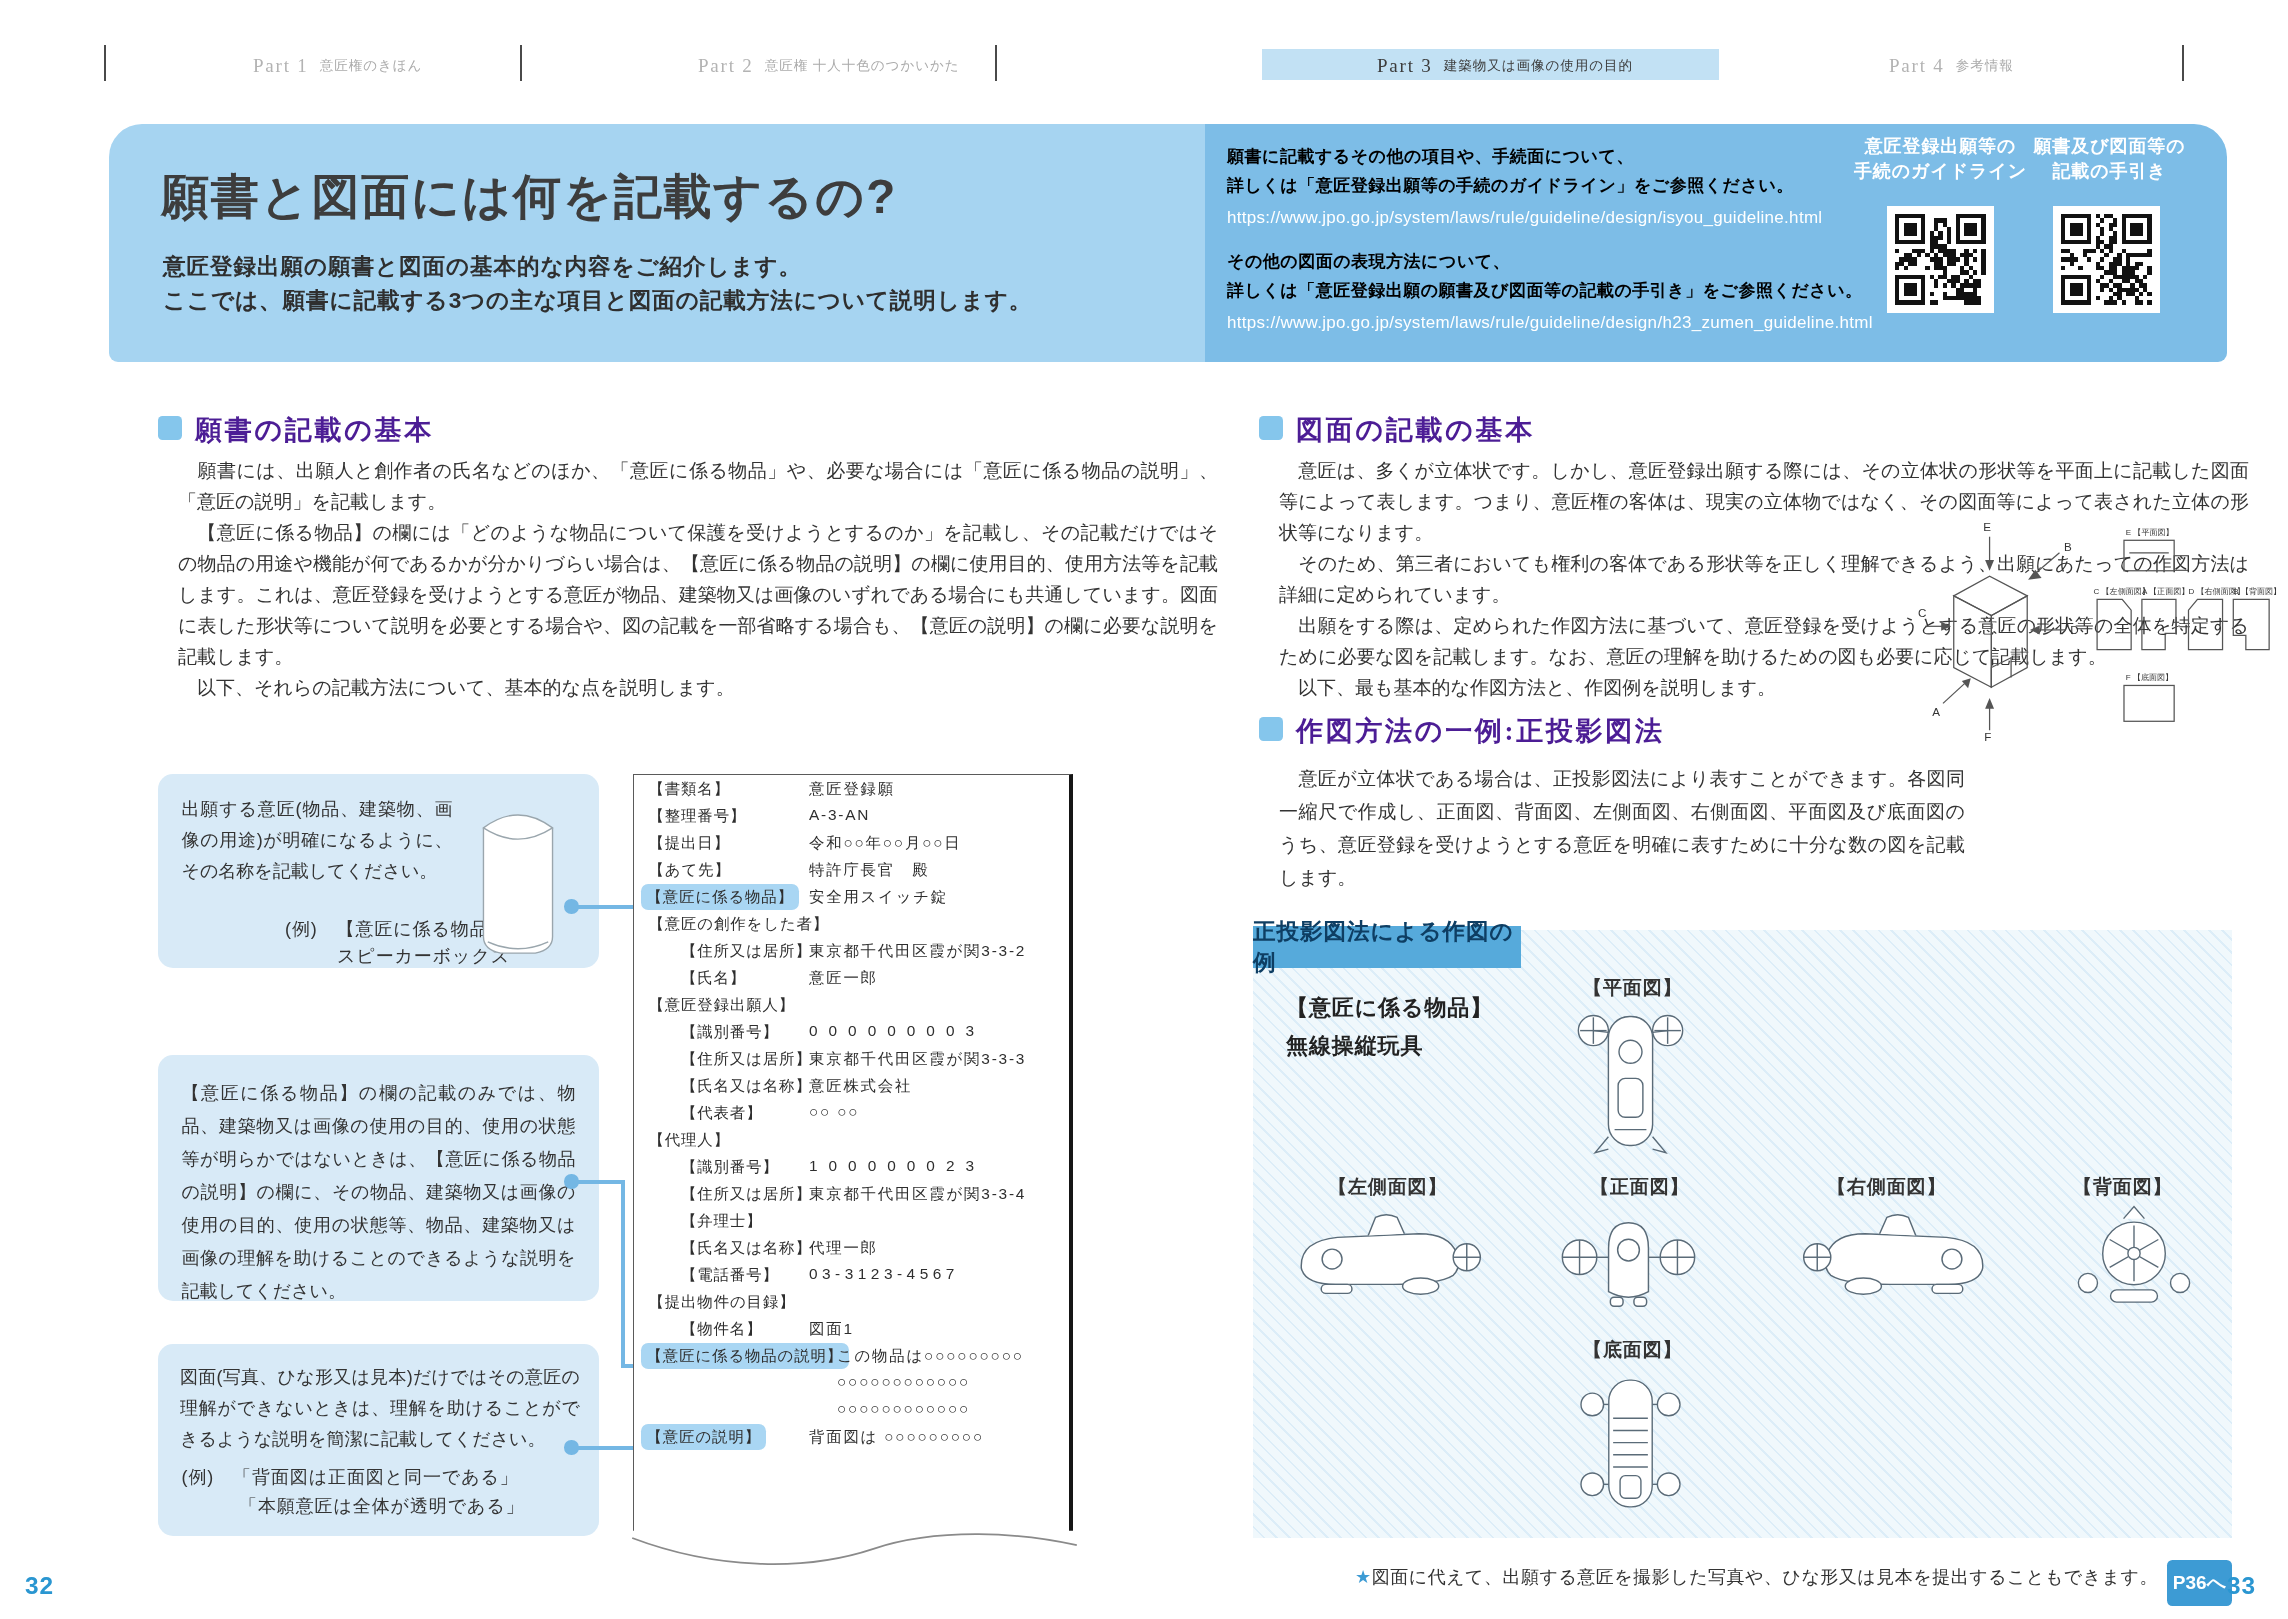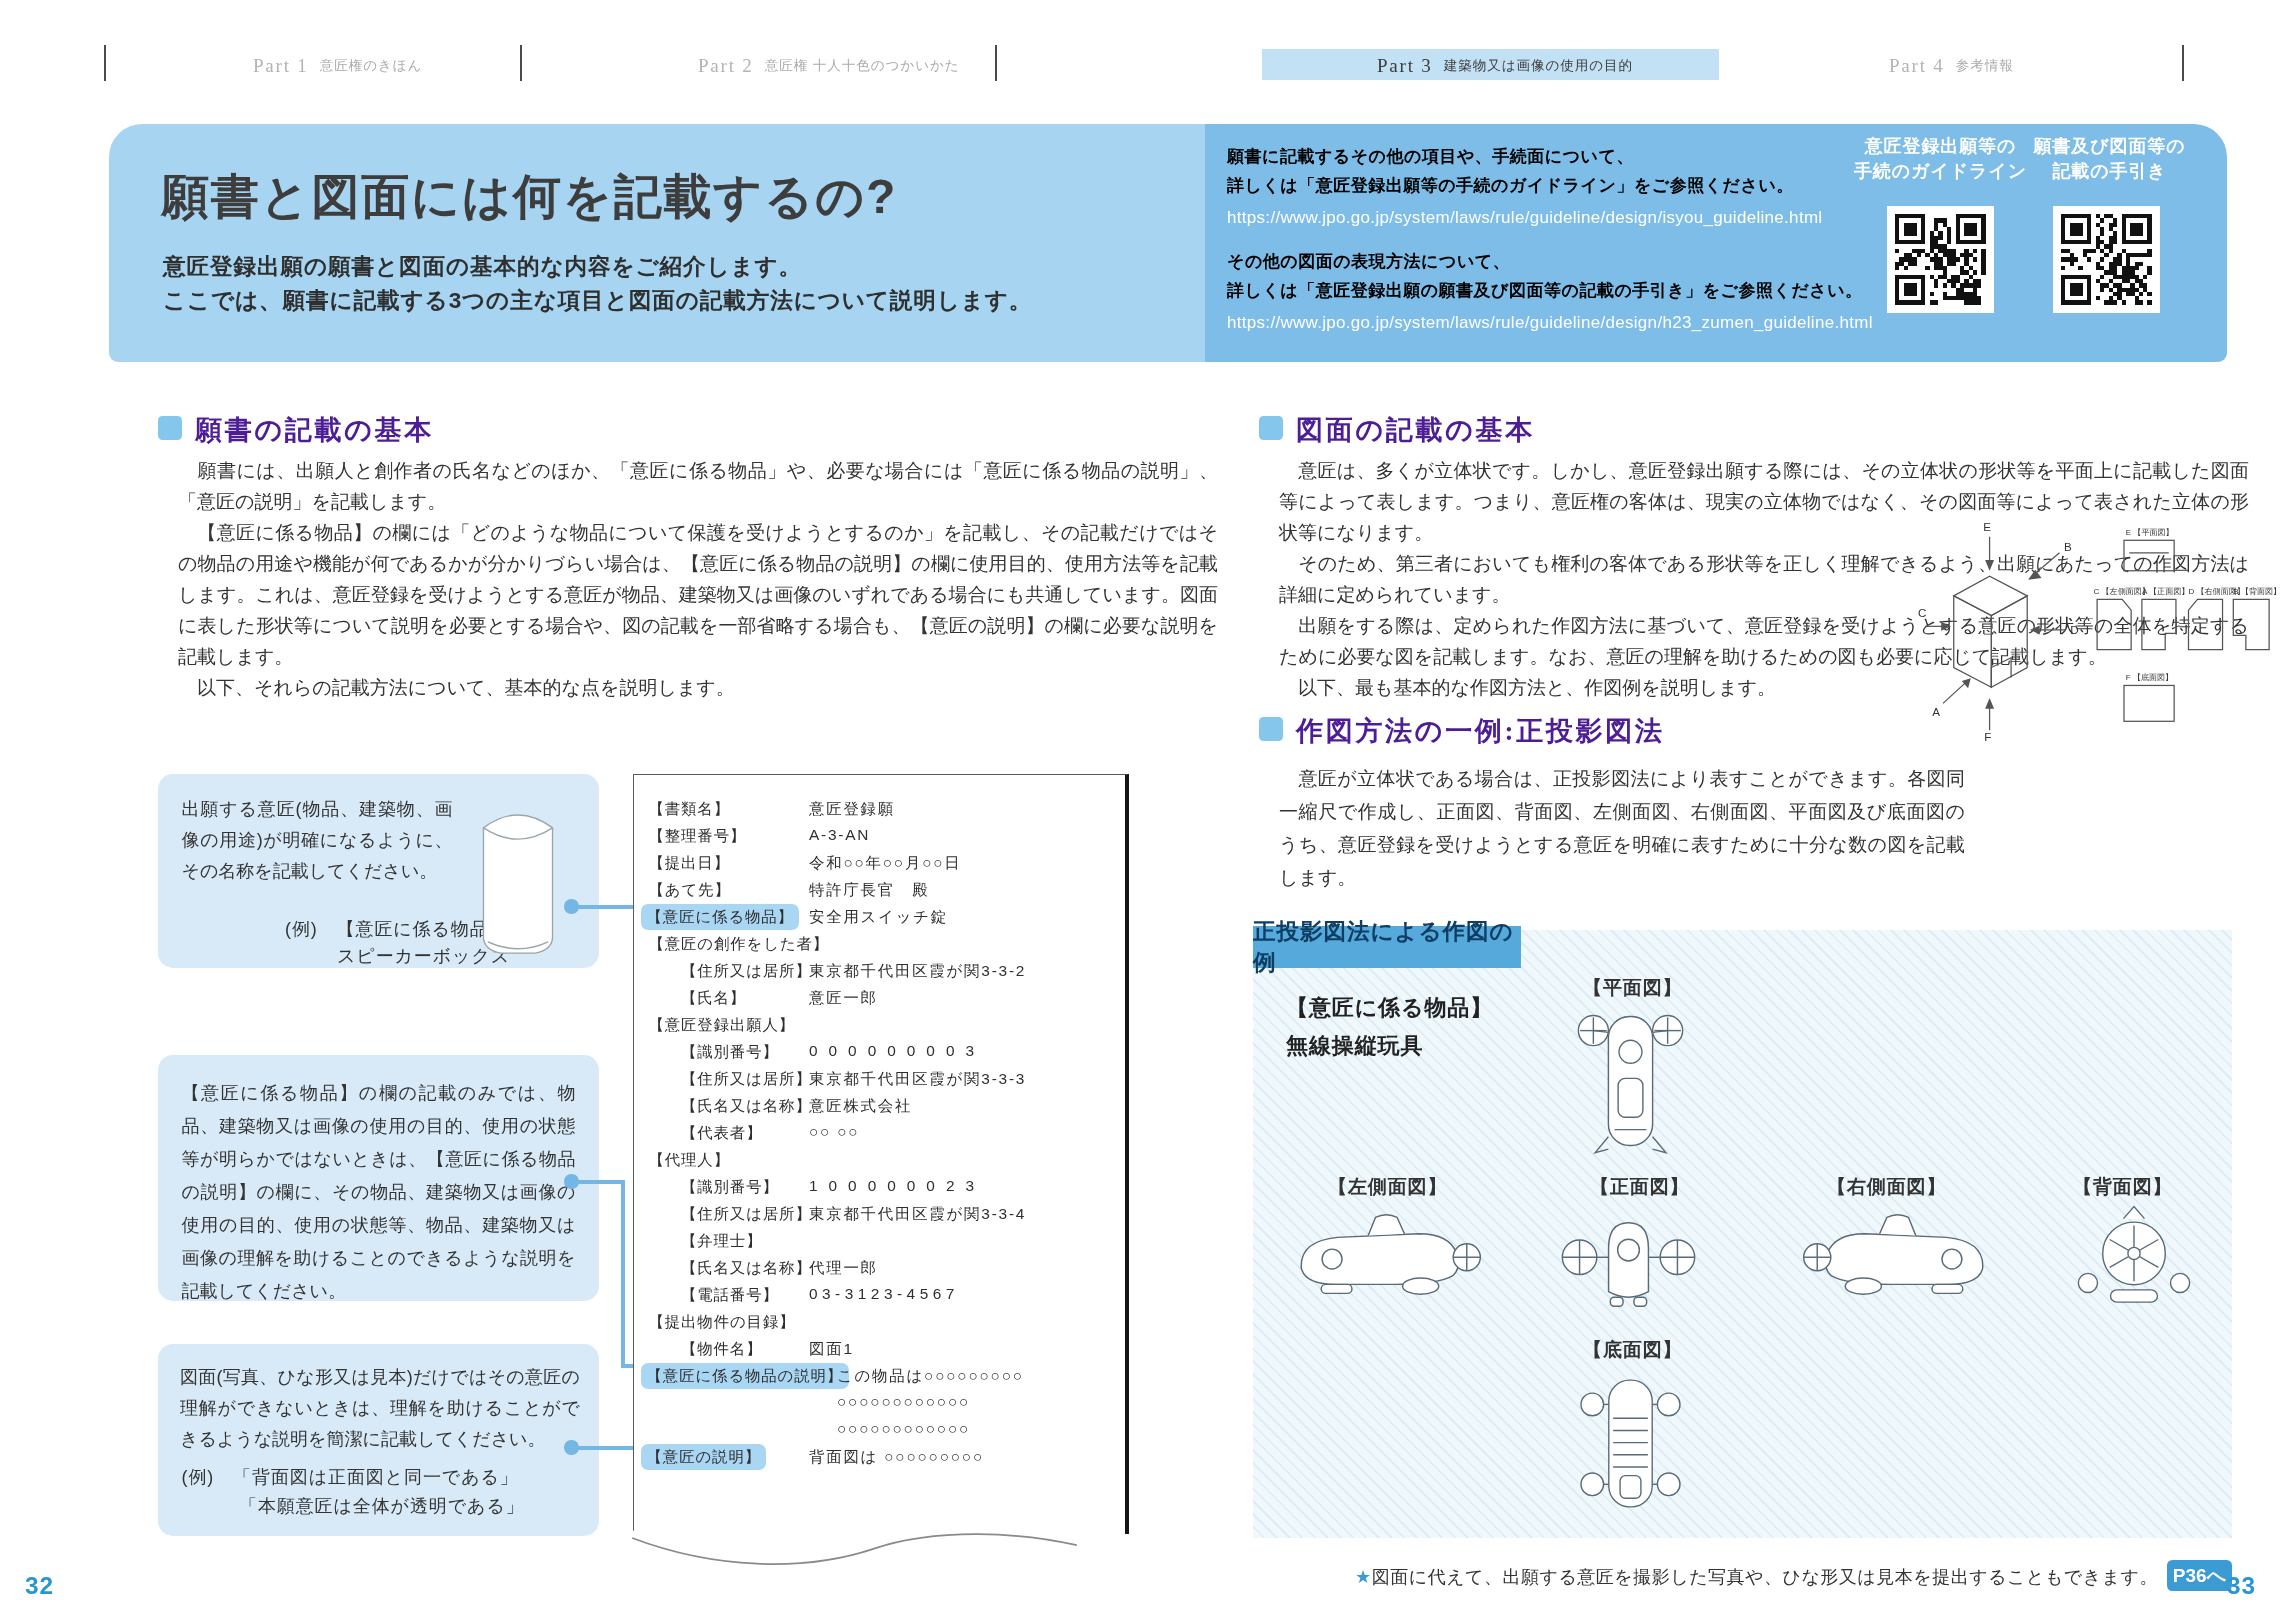--- a/index.html
+++ b/index.html
@@ -37,22 +37,22 @@
   
   .co{position:absolute;left:158px;width:441px;background:#d8eaf7;border-radius:15px;box-sizing:border-box;}
   .cotext{position:absolute;font-size:18px;line-height:31px;color:#333;text-align:justify;}
   .coex{position:absolute;font-size:18px;color:#333;letter-spacing:0.9px;}
 
   
   .dot{position:absolute;width:14.5px;height:14.5px;border-radius:50%;background:#74b7e4;}
   .cline{position:absolute;background:#74b7e4;}
 
   
-  #form{position:absolute;left:633px;top:774px;width:496px;height:760px;background:#fff;
-        border-top:1.8px solid #5a5a5a;border-left:1.8px solid #5a5a5a;border-right:4.5px solid #151515;box-sizing:border-box;padding-top:20px;}
+  #form{position:absolute;left:633px;top:774px;width:440px;height:760px;background:#fff;
+        border-top:1.8px solid #5a5a5a;border-left:1.8px solid #5a5a5a;border-right:4.5px solid #151515;box-sizing:border-box;padding-top:0;}
   .frow{position:relative;height:27px;font-size:15.4px;color:#2e2e2e;}
   .flabel{position:absolute;left:14.5px;top:3.6px;letter-spacing:0.9px;white-space:pre;}
   .frow.ind .flabel{left:47px;}
   .flabel.hl{left:7.2px;top:0.9px;background:#a9d6f3;border-radius:7.2px;padding:2.7px 5.4px;}
   .fvalue{position:absolute;left:175px;top:3.6px;letter-spacing:1.8px;white-space:pre;}
   .fvalue.num{letter-spacing:11px;}
   .fvalue.tel{letter-spacing:4.5px;}
   .fvalue.v2{left:203px;}
   #formwave{position:absolute;left:631px;top:1529px;width:447px;height:45px;}
 
@@ -64,21 +64,21 @@
   .vlabel{position:absolute;font-size:19px;font-weight:bold;color:#333;letter-spacing:0.9px;}
   .prodlab{position:absolute;font-size:22px;font-weight:bold;color:#222;letter-spacing:0.9px;}
   .toysvg{position:absolute;}
   .toysvg path,.toysvg rect,.toysvg circle,.toysvg ellipse,.toysvg line{stroke:#5a6b78;fill:#ffffff;stroke-width:1.6;}
   .toysvg line{fill:none;}
   .toysvg .nf{fill:none;}
 
   
   #foot{position:absolute;left:1253px;top:1565px;width:905px;text-align:right;font-size:18px;color:#333;letter-spacing:0.5px;}
   #foot .star{color:#3d9bd4;font-weight:bold;}
-  #badge{position:absolute;left:2167px;top:1560px;width:65px;height:31px;background:#3d9bd4;color:#fff;
+  #badge{position:absolute;left:2167px;top:1560px;width:65px;height:46px;background:#3d9bd4;color:#fff;
          font-weight:bold;font-size:19px;border-radius:5.4px;display:flex;align-items:center;justify-content:center;}
   .pgnum{position:absolute;top:1572px;font-size:24.4px;font-weight:bold;color:#2a96d1;letter-spacing:0.9px;}
 
   
   #isodiag{position:absolute;left:1916px;top:517px;width:364px;height:224px;}
   #isodiag path,#isodiag rect,#isodiag line{stroke:#555;fill:none;stroke-width:1.4;}
   #isodiag polygon{fill:#555;stroke:none;}
   #isodiag text{font-size:13px;fill:#333;font-family:"Liberation Sans",sans-serif;}
   #isodiag text.tiny{font-size:9px;}
 

